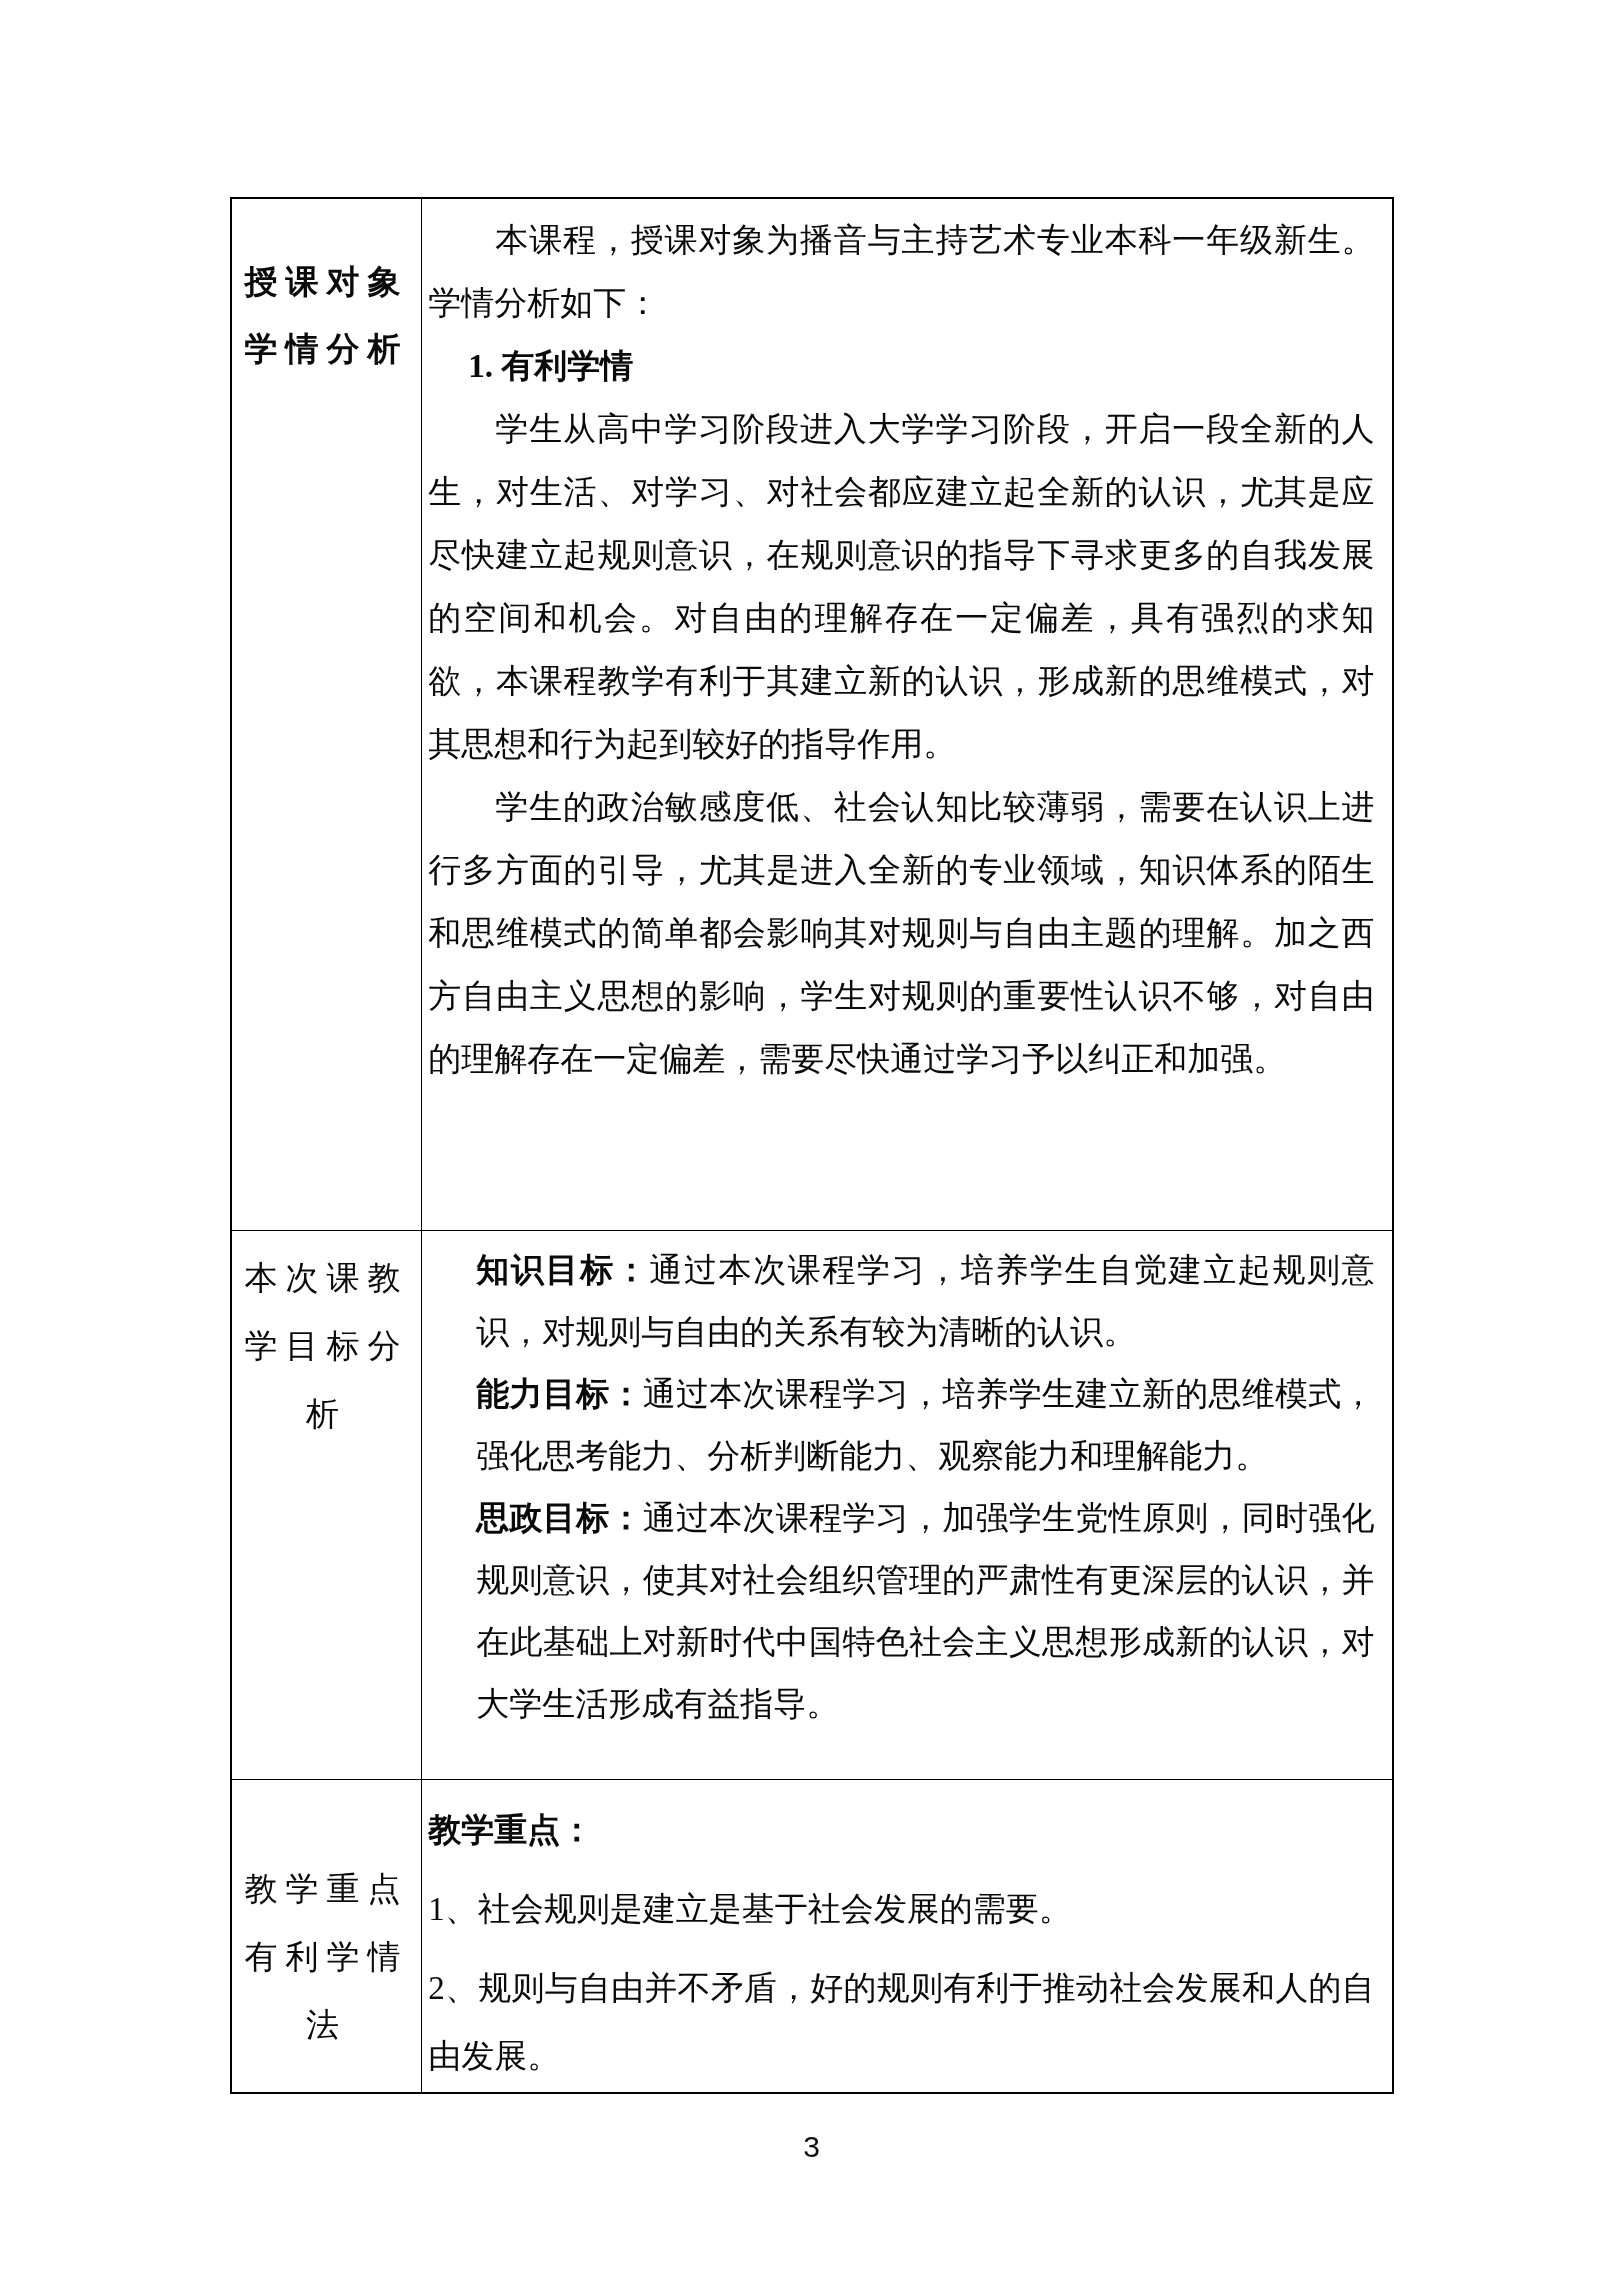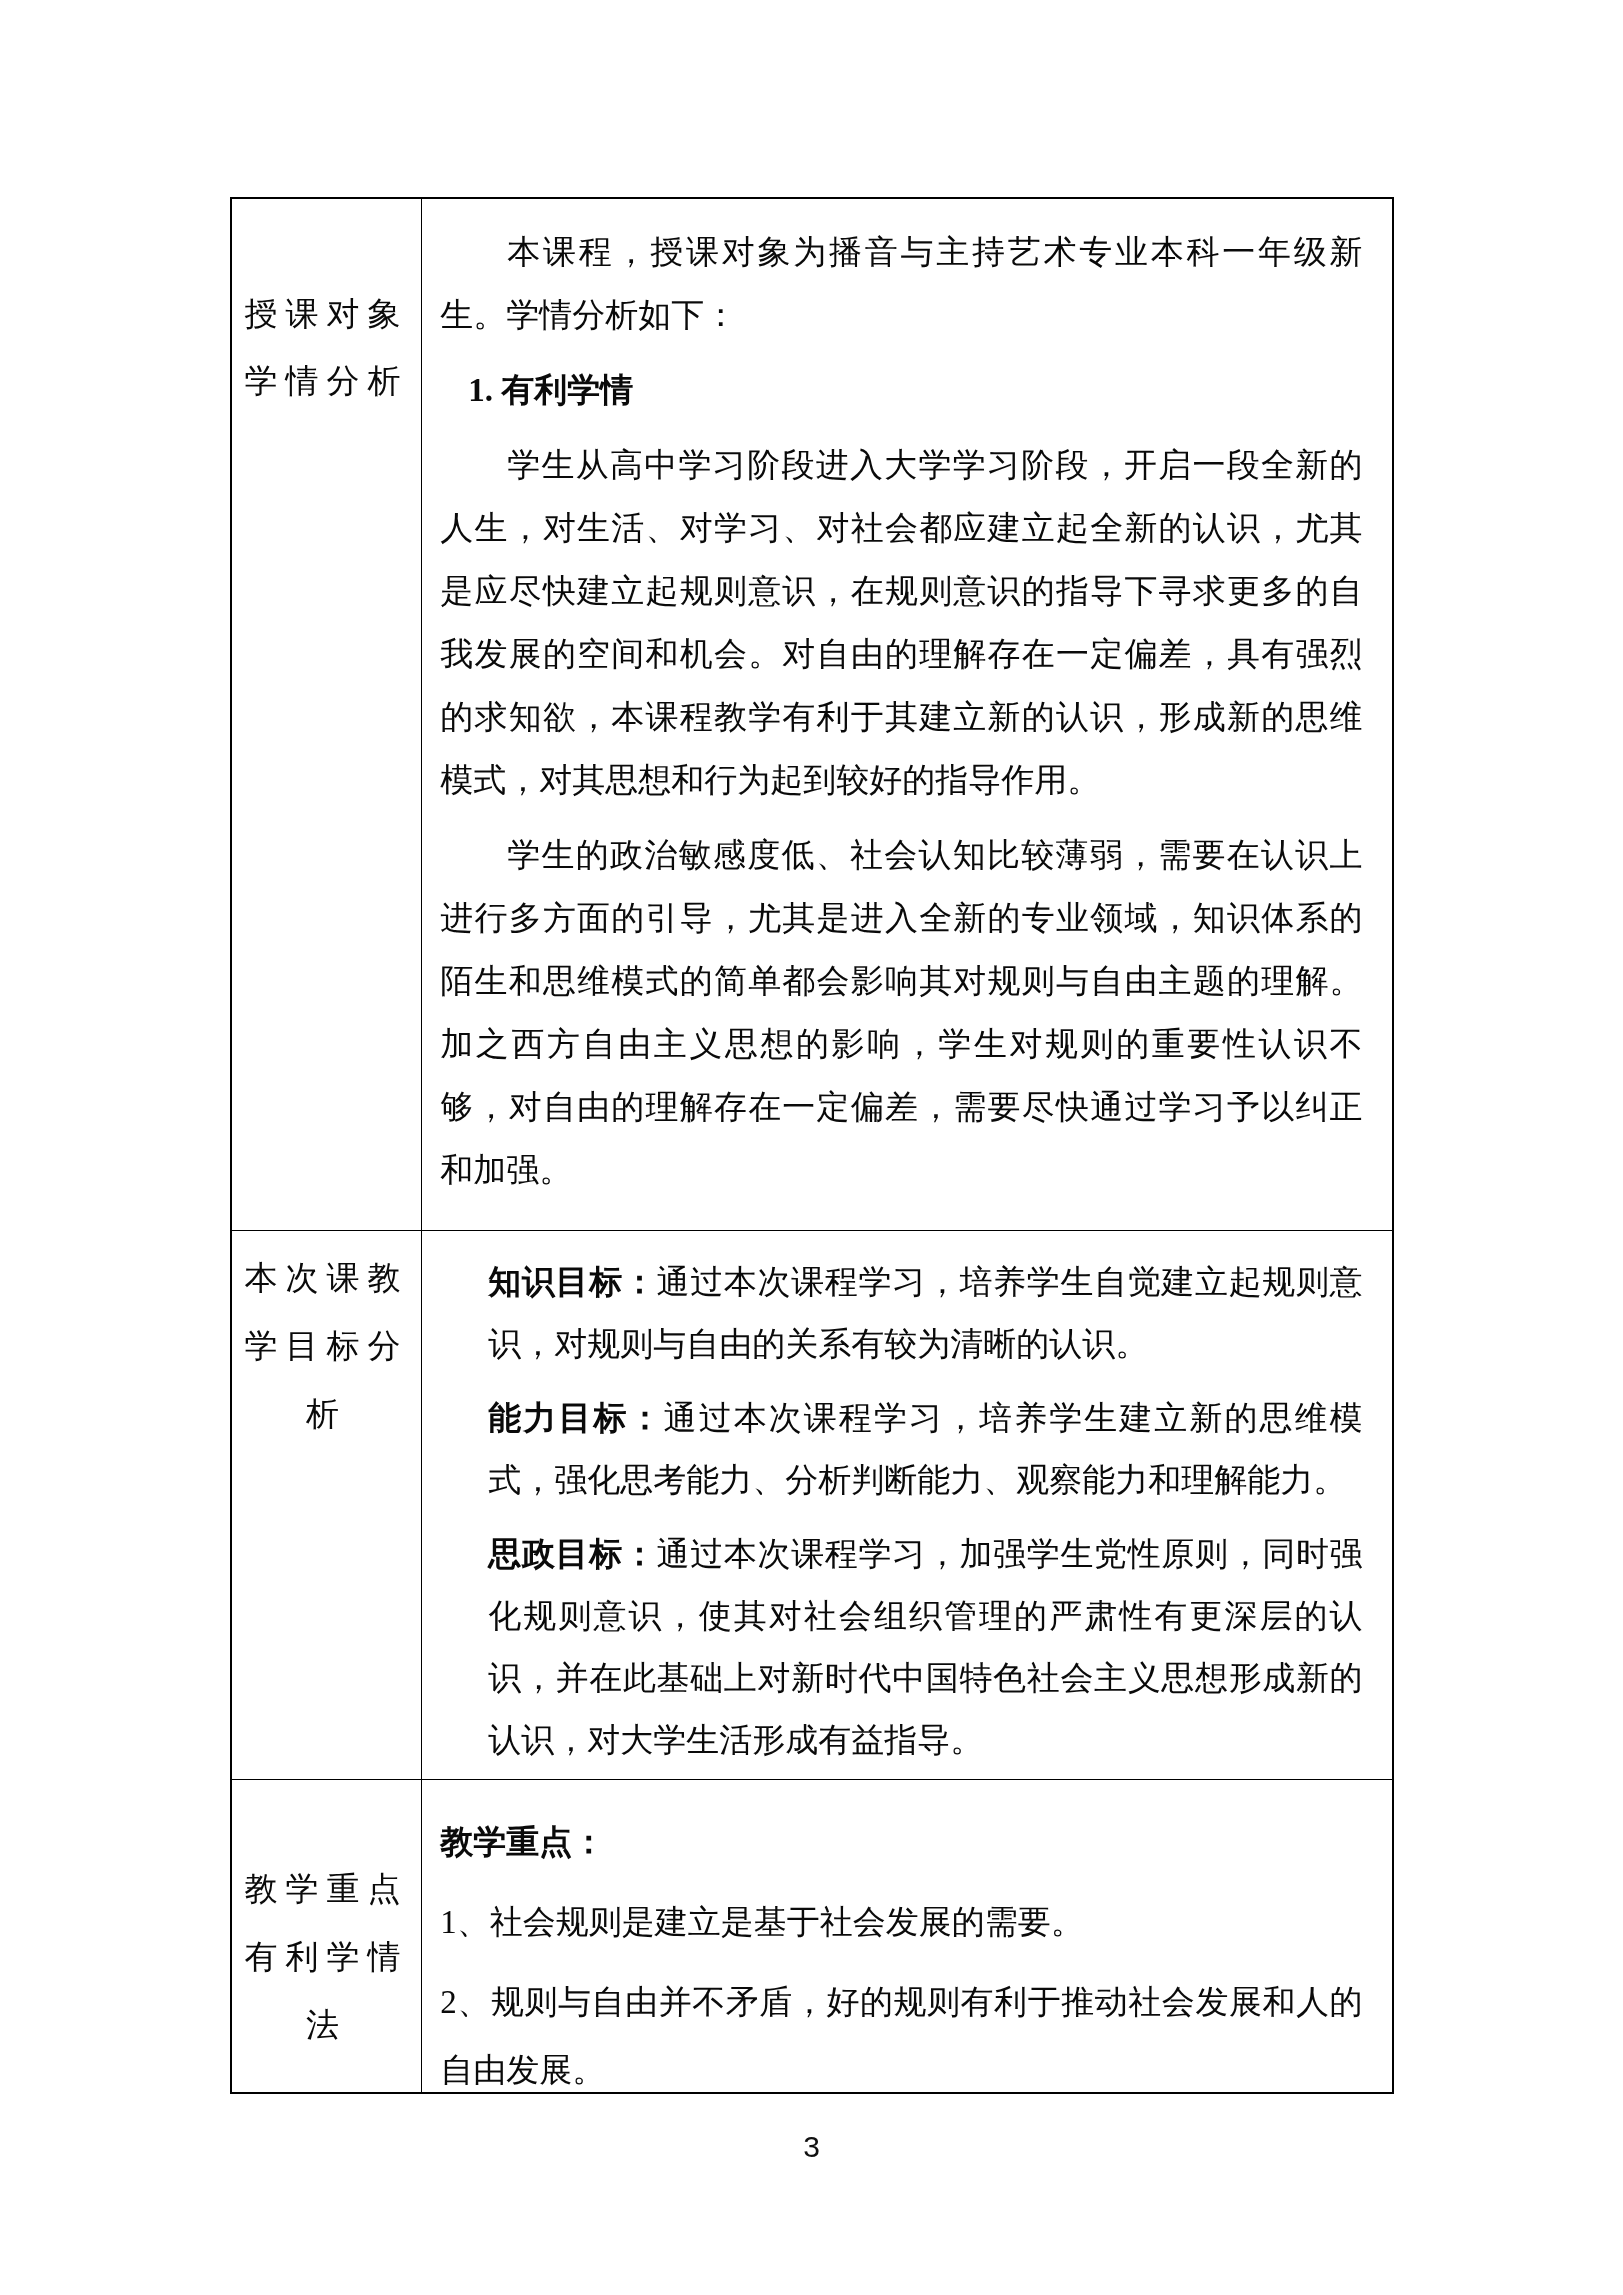--- a/index.html
+++ b/index.html
@@ -48,35 +48,35 @@
     box-sizing: border-box;
     border-right: 1.6px solid #000000;
     text-align: center;
     font-size: 33px;
     letter-spacing: 8px;
     overflow: hidden;
     flex-shrink: 0;
   }
   .label-line { white-space: nowrap; }
 
-  .row-audience .label-cell { padding-top: 82px; line-height: 67px; }
+  .row-audience .label-cell { padding-top: 50px; line-height: 67px; font-weight: bold; }
   .row-goals    .label-cell { padding-top: 12.7px;  line-height: 68px; }
   .row-focus    .label-cell { padding-top: 75px;  line-height: 68px; }
 
   .content-cell {
     flex: 1;
     box-sizing: border-box;
     font-size: 33px;
     text-align: justify;
     text-align-last: left;
     word-break: break-all;
     overflow: hidden;
     padding: 0 17.4px 0 6.3px;
   }
-  .content-cell p { margin: 12px; }
+  .content-cell p { margin: 0; }
 
   .row-audience .content-cell { padding-top: 10.3px; line-height: 63px; }
   .row-goals    .content-cell { padding-top: 8px; line-height: 62px; }
   .row-focus    .content-cell { padding-top: 16px; line-height: 68px; }
 
   .indent2 { text-indent: 67px; }
   .num-heading {
     font-weight: bold;
     margin-left: 40px !important;
     text-indent: 0;

